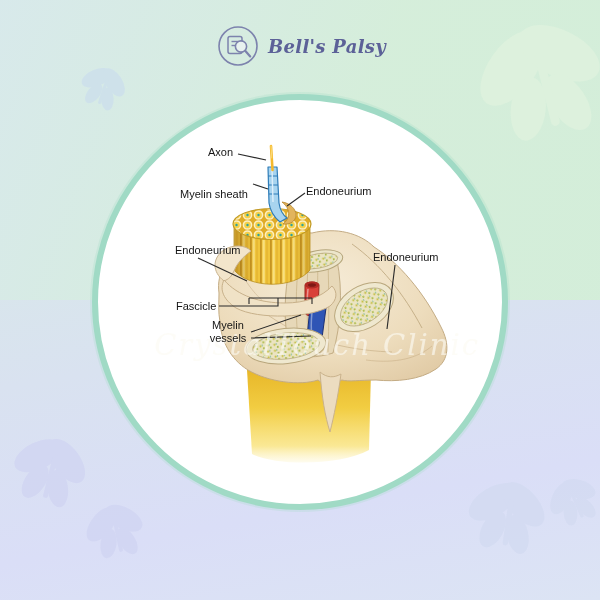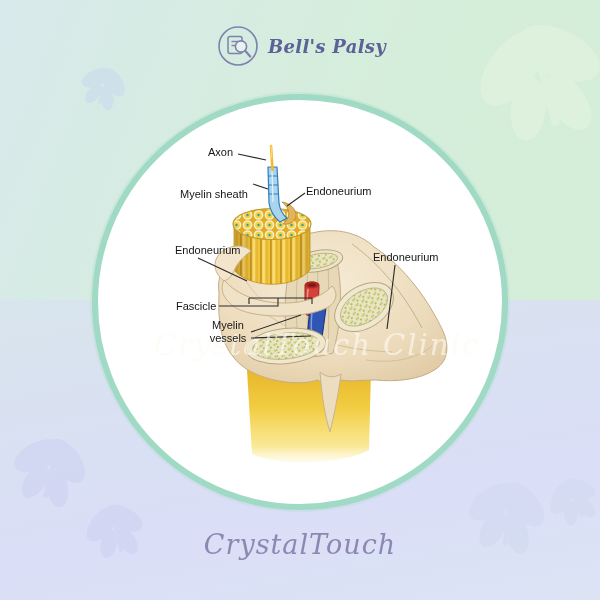--- a/index.html
+++ b/index.html
@@ -240,14 +240,13 @@
 <div class="label" style="left:306px;top:185px;">Endoneurium</div>
 <div class="label" style="left:175px;top:244px;">Endoneurium</div>
 <div class="label" style="left:373px;top:251px;">Endoneurium</div>
 <div class="label" style="left:176px;top:300px;">Fascicle</div>
 <div class="label center" style="left:203px;top:319px;width:50px;">
   <div>Myelin</div>
   <div>vessels</div>
 </div>
 
 <div class="footer">
-  <div class="brand">CrystalTouch</div>
 </div>
 
 </body></html>

